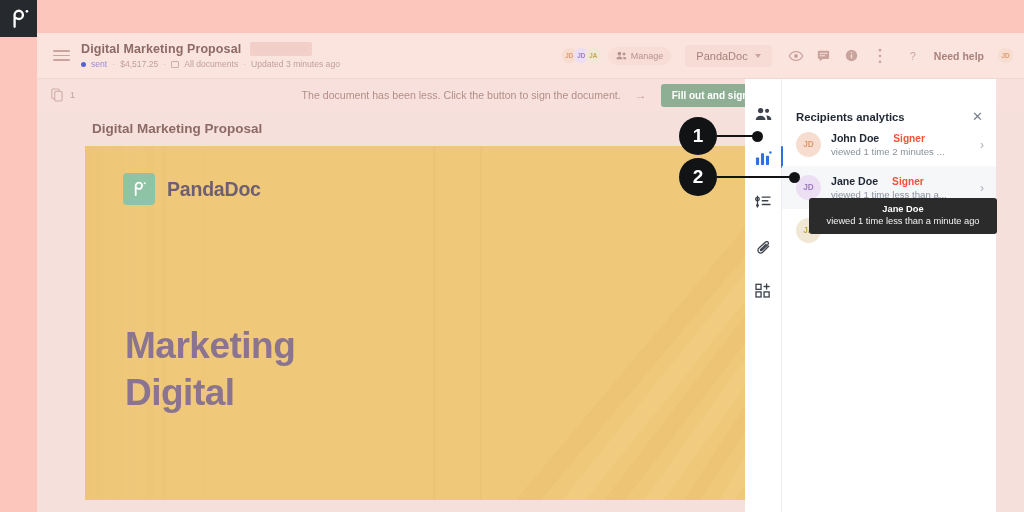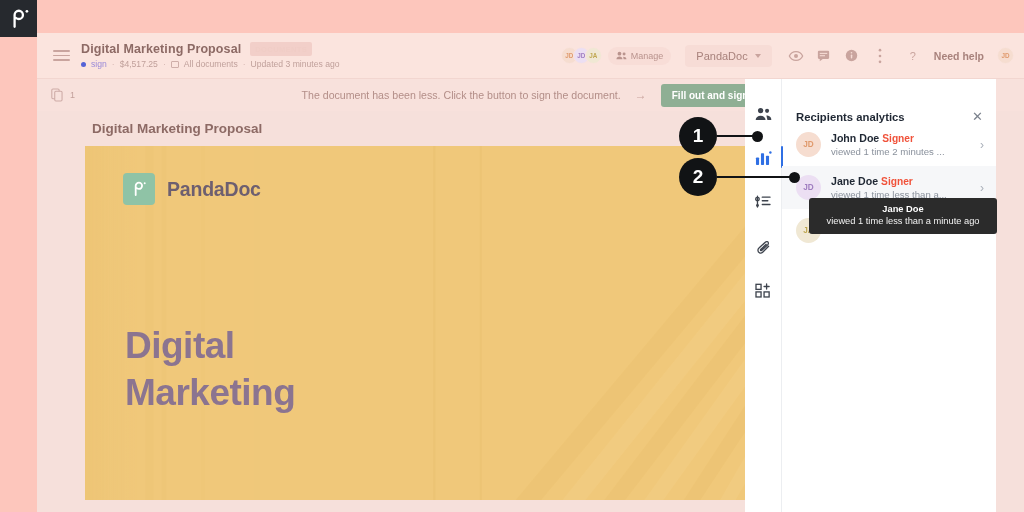--- a/index.html
+++ b/index.html
@@ -151,21 +151,21 @@
     position:relative; display:flex; align-items:center; gap:10px;
     padding:9px 12px 9px 14px; cursor:pointer;
   }
   .rcp-row.selected { background:#f6f7f9; }
   .rcp-av {
     width:25px; height:25px; border-radius:50%; flex:0 0 25px;
     display:flex; align-items:center; justify-content:center;
     font-size:8.2px; font-weight:bold;
   }
   .rcp-info { min-width:0; flex:1; }
-  .rcp-name-row { display:flex; align-items:baseline; gap:3px; }
+  .rcp-name-row { display:flex; align-items:baseline; gap:14px; }
   .rcp-name { font-size:10.6px; font-weight:bold; color:#1f2733; white-space:nowrap; }
   .rcp-role { font-size:10.2px; font-weight:bold; color:#f0523a; }
   .rcp-sub { font-size:9.6px; color:#8a919c; white-space:nowrap; overflow:hidden; text-overflow:ellipsis; margin-top:2px; }
   .rcp-chev { margin-left:auto; color:#aab0ba; font-size:12px; flex:0 0 auto; }
 
   
   .tooltip {
     position:absolute; left:64px; top:119px; width:188px;
     background:#2b2b2b; border-radius:3px; padding:6px 9px 8px;
     text-align:center; z-index:6;
@@ -211,21 +211,21 @@
           <span></span>
       </div>
 
       <div class="title-block">
         <div class="title-row">
           <div class="doc-title">Digital Marketing Proposal</div>
           <div class="doc-badge">DOCUMENTS</div>
         </div>
         <div class="meta-row">
           <span class="meta-dot"></span>
-          <span class="meta-sent">sign</span>
+          <span class="meta-sent">sent</span>
           <span class="meta-sep">·</span>
           <span>$4,517.25</span>
           <span class="meta-sep">·</span>
           <span class="folder-glyph"></span>
           <span>All documents</span>
           <span class="meta-sep">·</span>
           <span>Updated 3 minutes ago</span>
         </div>
       </div>
 
@@ -351,22 +351,22 @@
           <div class="logo-sq">
             <svg width="18" height="18" viewBox="0 0 24 24" aria-hidden="true">
               <path d="M7.6 20V7.8c0-2.4 1.9-4.3 4.3-4.3 2.3 0 4.2 1.9 4.2 4.2s-1.9 4.2-4.2 4.2c-1.1 0-2.1-.4-2.8-1" fill="none" stroke="#ffffff" stroke-width="2.4" stroke-linecap="round"></path>
               <circle cx="19.6" cy="4.4" r="1.3" fill="#ffffff"></circle>
             </svg>
           </div>
           <div class="logo-word">PandaDoc</div>
         </div>
 
         <div class="doc-heading">
+          <div>Marketing</div>
           <div>Digital</div>
-          <div>Marketing</div>
         </div>
       </div>
     </div>
 
     <div class="panel">
 
       <div class="panel-rail">
         <div class="rail-item">
           <svg width="17" height="14" viewBox="0 0 20 16" aria-hidden="true">
             <circle cx="6.6" cy="4" r="3.1" fill="#3d434d"></circle>

